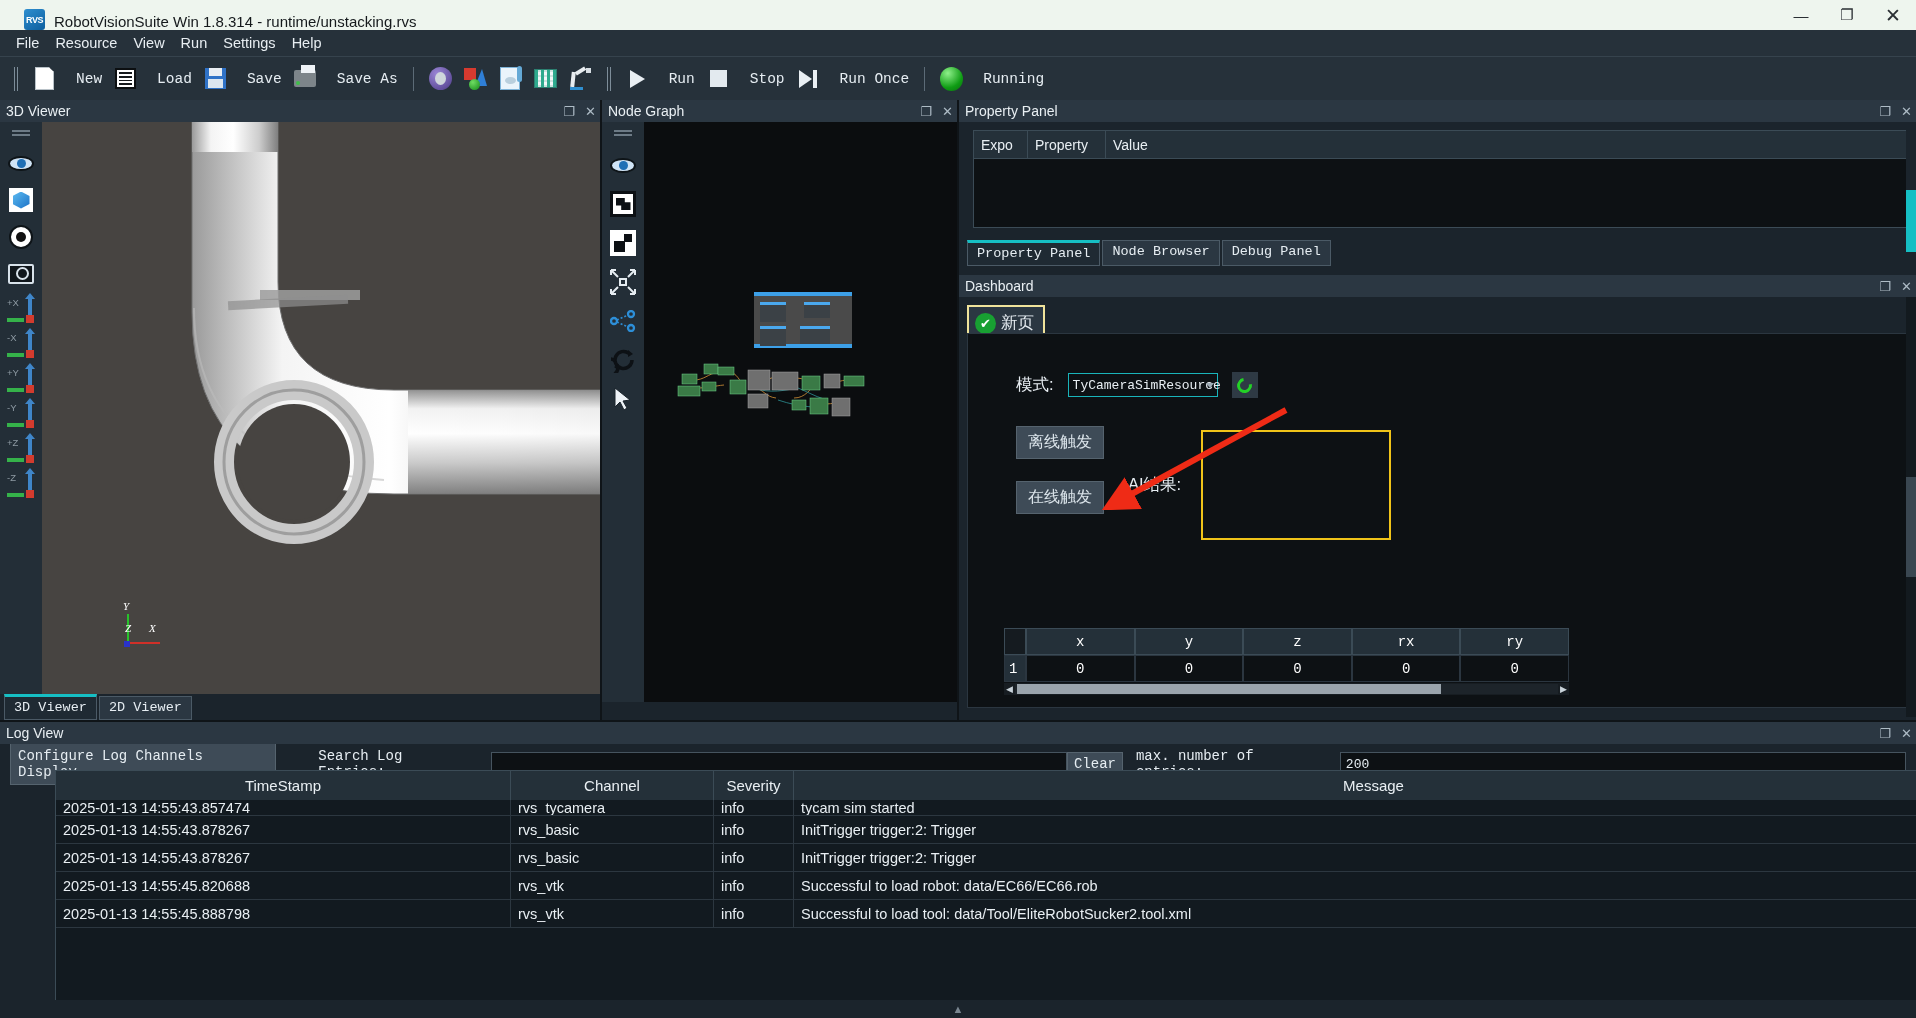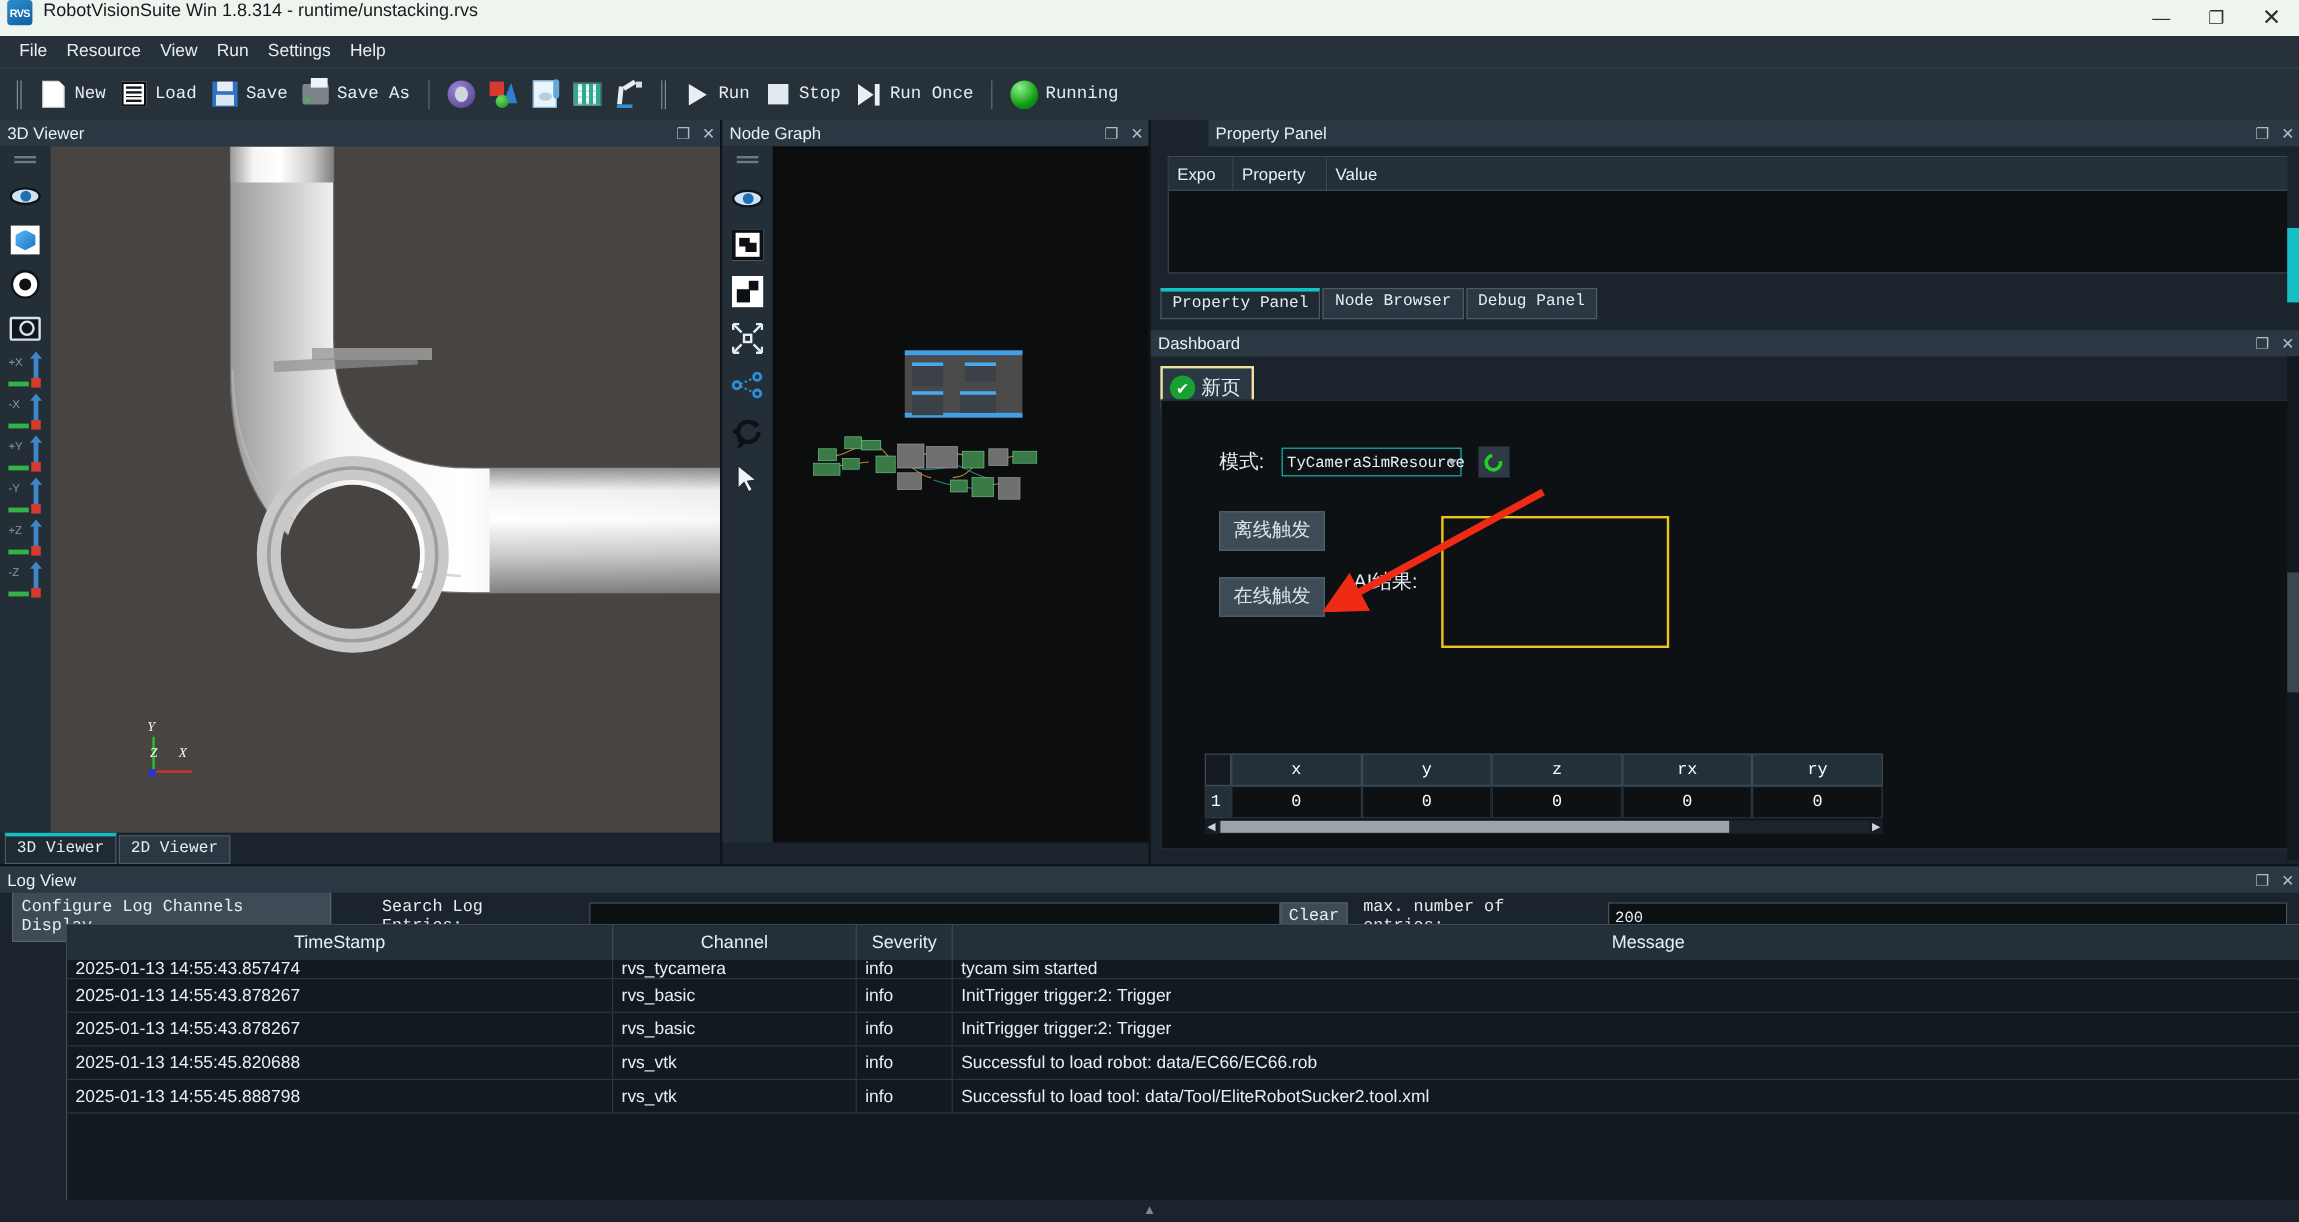--- a/index.html
+++ b/index.html
@@ -6,22 +6,22 @@
   html, body {
     width: 1916px; height: 1018px;
     background: #1b2228;
     font-family: "Liberation Sans", sans-serif;
     overflow: hidden;
   }
   .app { position: relative; width:1916px; height:1018px; background:#0f1418; }
 
   
   .titlebar {
-    height: 30px; background:#eef5ee; display:flex; align-items:flex-start;
-    padding-left:6px; position:relative;
+    height: 30px; background:#eef5ee; display:flex; align-items:flex-end;
+    padding-left:24px; position:relative;
   }
   .titlebar .logo {
     width:21px; height:21px; border-radius:3px;
     background:linear-gradient(145deg,#2f8fd0,#0c5e9e);
     color:#fff; font-size:9px; font-weight:bold; display:flex;
     align-items:center; justify-content:center; letter-spacing:-0.5px;
     font-family:"Liberation Sans",sans-serif;
   }
   .titlebar .tl-text { margin-left:9px; font-size:15px; color:#15191c; }
   .win-btns { position:absolute; right:0; top:0; height:30px; display:flex; }
@@ -29,21 +29,21 @@
              color:#2a2f33; font-size:15px; }
   .win-btn.close { font-size:19px; }
 
   
   .menubar { height:26px; background:#26313a; display:flex; align-items:center; padding-left:8px; }
   .menu-item { color:#e8eef2; font-size:14.5px; padding:2px 8px; }
 
   
   .toolbar { height:44px; background:#26313a; display:flex; align-items:center;
              border-top:1px solid #36434d; padding-left:5px; gap:0px;}
-  .tb-item { display:flex; align-items:center; height:38px; padding:0 6px; gap:6px;
+  .tb-item { display:flex; align-items:center; height:38px; padding:0 6px; gap:20px;
              color:#e6edf2; font-family:"Liberation Mono", monospace; font-size:14.5px; }
   .tb-sep { width:1px; height:24px; background:#5c6b77; margin:0 9px; }
   .tb-sep.dbl { width:4px; background:none; border-left:1px solid #7d8d99; border-right:1px solid #7d8d99;}
   .icon-box { width:23px; height:23px; display:flex; align-items:center; justify-content:center; position:relative; }
 
   .ic-new { width:19px; height:23px; background:#fff; border:1px solid #b9c2c8;
             clip-path: polygon(0 0, 72% 0, 100% 22%, 100% 100%, 0 100%); }
   .ic-load { width:21px; height:21px; background:#fff; border:2px solid #0c0f11; display:flex;
              flex-direction:column; justify-content:center; gap:2px; padding:2px;}
   .ic-load i { display:block; height:2px; background:#16191c; }
@@ -125,21 +125,21 @@
   .sel-ic{width:26px;height:26px;background:#fff;border:3px solid #0c1014;display:flex;align-items:center;justify-content:center;}
   .sel-ic i{width:15px;height:12px;background:#0c1014;clip-path:polygon(0 0,62% 0,62% 35%,100% 35%,100% 100%,38% 100%,38% 62%,0 62%);}
   .grp-ic{width:26px;height:26px;background:#fff;display:flex;align-items:center;justify-content:center;position:relative;}
   .grp-ic:before{content:"";position:absolute;left:4px;bottom:4px;width:11px;height:11px;background:#0c1014;}
   .grp-ic:after{content:"";position:absolute;right:4px;top:4px;width:8px;height:8px;background:#0c1014;}
   .ng-canvas { flex:1; background:#0b0d0f; position:relative; overflow:hidden;}
   .ng-minimap { position:absolute; left:110px; top:170px; width:98px; height:56px; background:#4a4a4a; border-top:4px solid #3da0e8; border-bottom:4px solid #3da0e8;}
   .mm-n { position:absolute; background:#3b4146; border-top:3px solid #4aa8ee; }
 
   
-  .proppanel { position:absolute; left:959px; top:0; width:957px; height:200px; background:#1b242c;padding-left:48px;}
+  .proppanel { position:absolute; left:959px; top:0; width:957px; height:200px; background:#1b242c;}
   .pp-table { position:absolute; left:14px; top:30px; right:8px; height:98px; background:#0d1114; border:1px solid #3b4b56;}
   .pp-head { display:flex; height:28px; }
   .pp-th { border-right:1px solid #3b4b56; border-bottom:1px solid #3b4b56; background:#243039; color:#e9eff3;
            font-size:14px; display:flex; align-items:center; padding-left:7px;}
   .pp-tabs { position:absolute; left:8px; top:140px; display:flex; gap:2px;}
   .pp-scroll { position:absolute; right:0; top:26px; width:10px; height:130px; background:#1b242c;}
   .pp-scroll .thumb{position:absolute;top:64px;left:0;width:10px;height:62px;background:#16bfc4;}
 
   
   .dashboard { position:absolute; left:959px; top:175px; width:957px; height:445px; background:#1b242c;}

